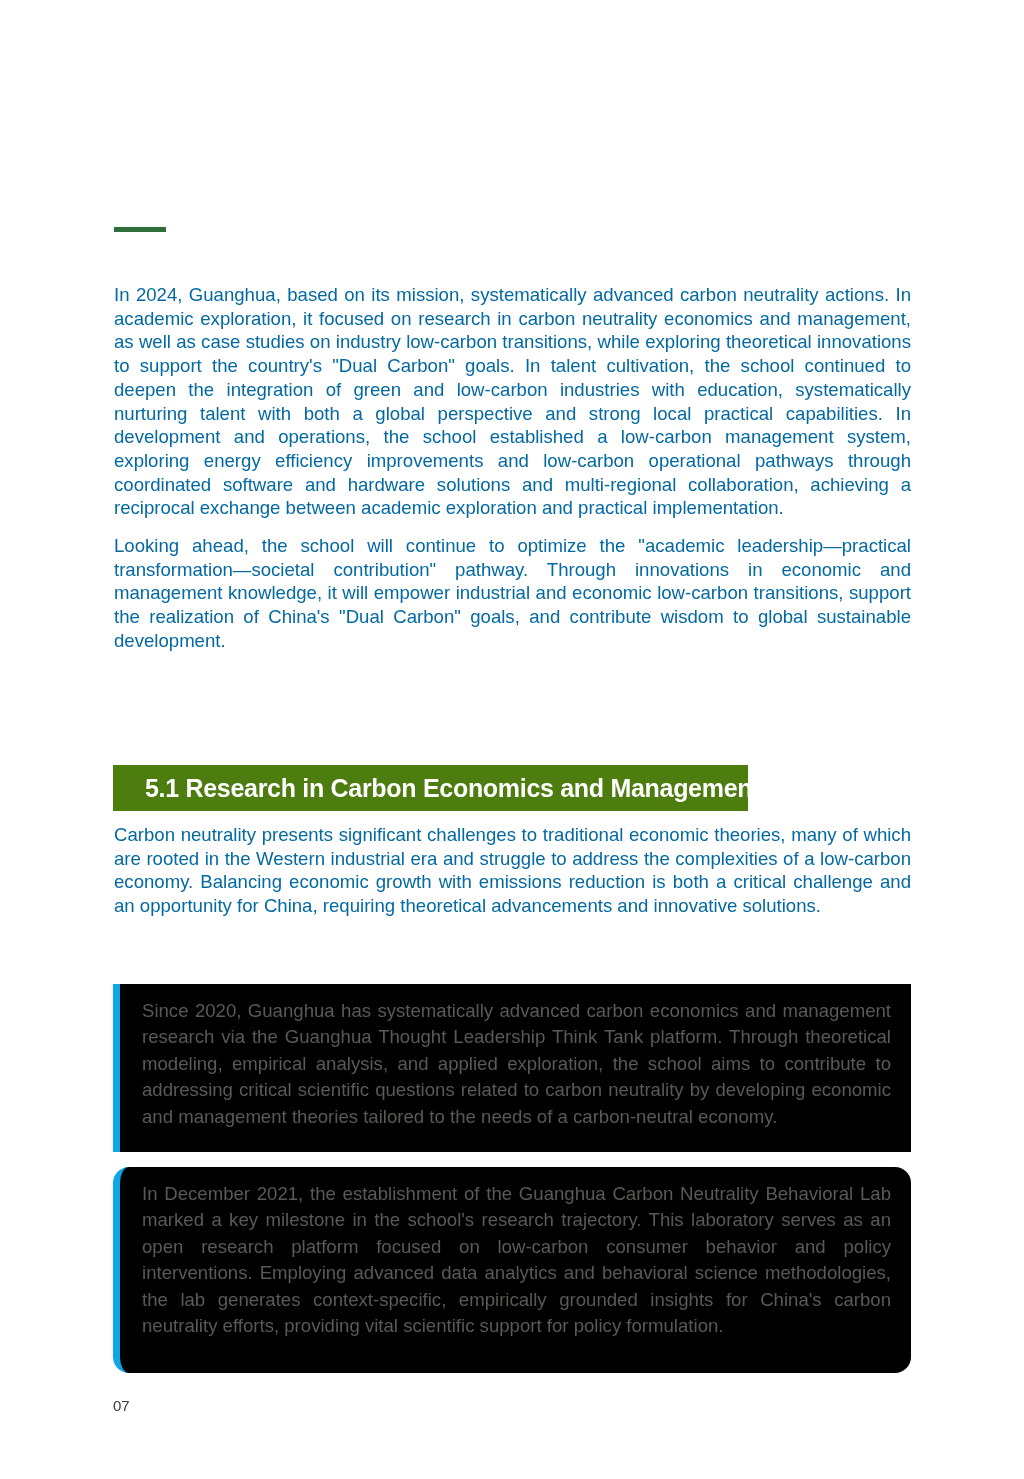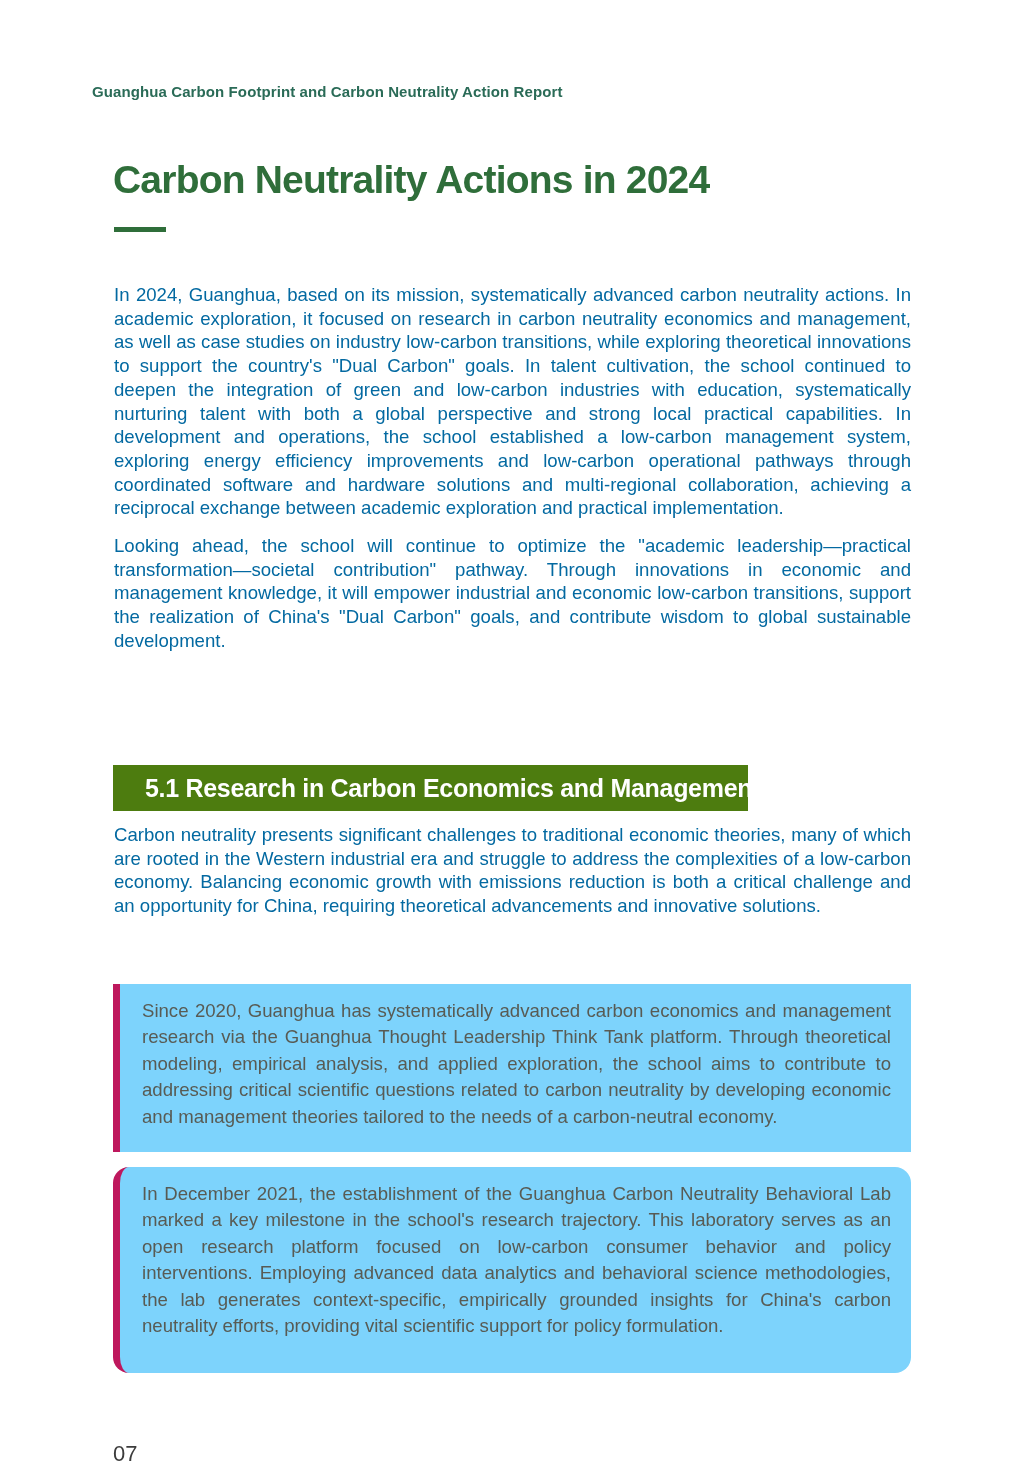--- a/index.html
+++ b/index.html
@@ -64,47 +64,44 @@
     padding-left: 32px;
     letter-spacing: -0.3px;
     white-space: nowrap;
     overflow: hidden;
   }
   .para-3 { top: 823px; }
   .callout {
     position: absolute;
     left: 113px;
     width: 798px;
-    background: #7dd3fc;
-    border-left: 7px solid #be185d;
+    background: #000000;
+    border-left: 7px solid #0ea5e9;
     padding: 14px 20px 14px 22px;
     font-size: 18.6px;
     line-height: 26.4px;
     color: #585b54;
     text-align: justify;
   }
   .callout-1 { top: 984px; min-height: 168px; }
   .callout-2 { top: 1167px; min-height: 206px; border-radius: 16px; }
   .page-number {
     position: absolute;
     left: 113px;
     top: 1397px;
-    font-size: 22px;
+    font-size: 15px;
     color: #3c3c3c;
-    margin-top: 44px;
   }
 </style>
 </head>
 <body>
 
 <div class="page">
 
-  <div class="report-header">Guanghua Carbon Footprint and Carbon Neutrality Action Report</div>
 
-  <h1 class="page-title">Carbon Neutrality Actions in 2024</h1>
 
   <div class="title-dash"></div>
 
   <p class="para para-1">In 2024, Guanghua, based on its mission, systematically advanced carbon neutrality actions. In academic exploration, it focused on research in carbon neutrality economics and management, as well as case studies on industry low-carbon transitions, while exploring theoretical innovations to support the country's "Dual Carbon" goals. In talent cultivation, the school continued to deepen the integration of green and low-carbon industries with education, systematically nurturing talent with both a global perspective and strong local practical capabilities. In development and operations, the school established a low-carbon management system, exploring energy efficiency improvements and low-carbon operational pathways through coordinated software and hardware solutions and multi-regional collaboration, achieving a reciprocal exchange between academic exploration and practical implementation.</p>
 
   <p class="para para-2">Looking ahead, the school will continue to optimize the "academic leadership—practical transformation—societal contribution" pathway. Through innovations in economic and management knowledge, it will empower industrial and economic low-carbon transitions, support the realization of China's "Dual Carbon" goals, and contribute wisdom to global sustainable development.</p>
 
   <div class="section-banner">5.1 Research in Carbon Economics and Management</div>
 
   <p class="para para-3">Carbon neutrality presents significant challenges to traditional economic theories, many of which are rooted in the Western industrial era and struggle to address the complexities of a low-carbon economy. Balancing economic growth with emissions reduction is both a critical challenge and an opportunity for China, requiring theoretical advancements and innovative solutions.</p>

